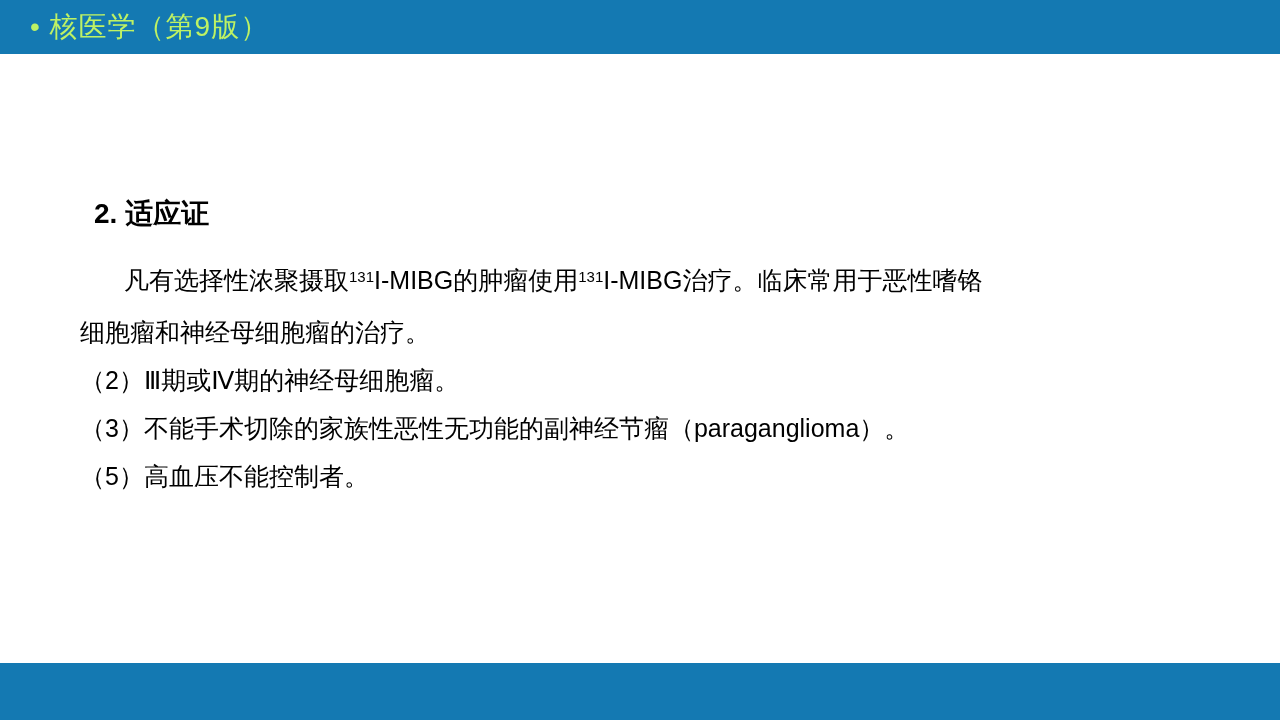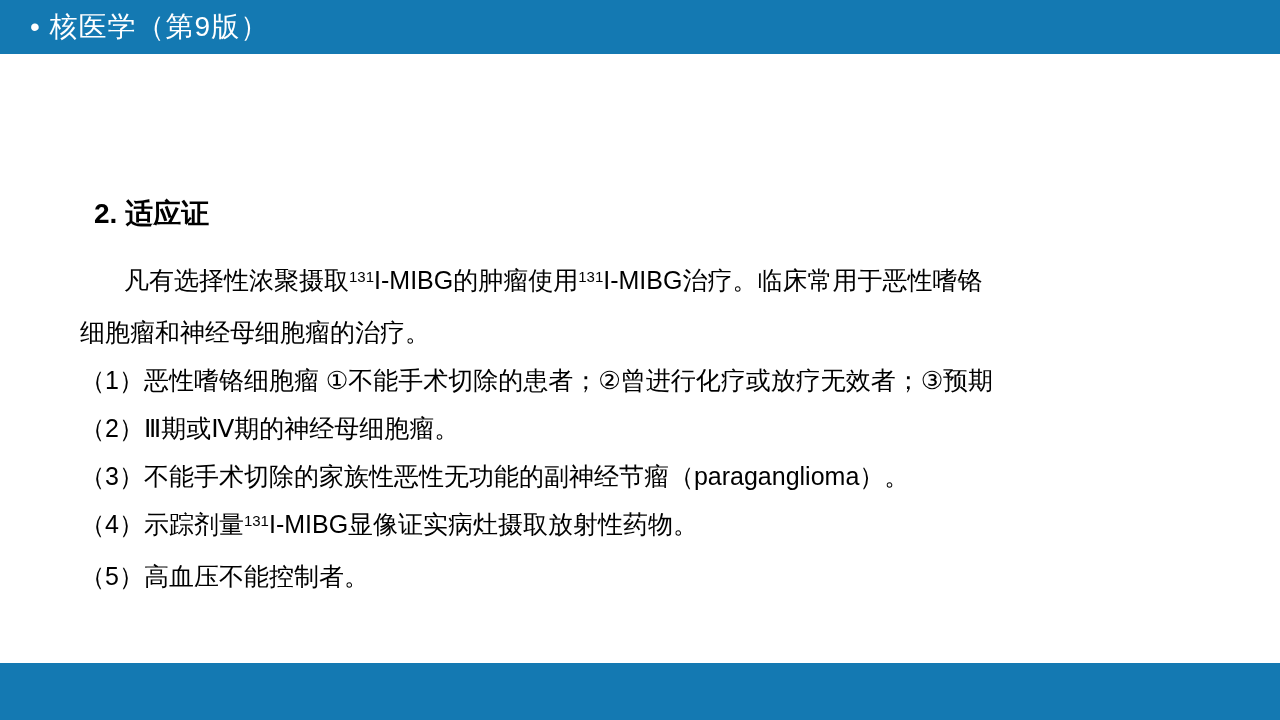--- a/index.html
+++ b/index.html
@@ -12,21 +12,21 @@
   }
   .slide { position: absolute; inset: 0; width: 1280px; height: 720px; background: #ffffff; }
 
   .top-bar {
     position: absolute; top: 0; left: 0; width: 1280px; height: 54px;
     background: #1479b2;
     display: flex; align-items: center;
     padding-left: 30px;
   }
   .top-bar-text {
-    color: #ffffff; font-size: 28px; line-height: 1; letter-spacing: 1px;
+    color: #bef264; font-size: 28px; line-height: 1; letter-spacing: 1px;
     white-space: nowrap;
   }
 
   .bottom-bar {
     position: absolute; left: 0; bottom: 0; width: 1280px; height: 57px;
     background: #1479b2;
   }
 
   .slide-title {
     position: absolute; left: 85px; top: 100px;
@@ -64,22 +64,20 @@
   <div class="top-bar">
     <span class="top-bar-text">• 核医学（第9版）</span>
   </div>
 
 
   <h2 class="section-heading">2. 适应证</h2>
 
   <div class="body-text">
     <div class="body-line indent"><span>凡有选择性浓聚摄取</span><sup class="sup">131</sup><span>I-MIBG的肿瘤使用</span><sup class="sup">131</sup><span>I-MIBG治疗。临床常用于恶性嗜铬</span></div>
     <div class="body-line"><span>细胞瘤和神经母细胞瘤的治疗。</span></div>
-    <div class="body-line"><span>（1）恶性嗜铬细胞瘤 ①不能手术切除的患者；②曾进行化疗或放疗无效者；③预期</span></div>
     <div class="body-line"><span>（2）Ⅲ期或Ⅳ期的神经母细胞瘤。</span></div>
     <div class="body-line"><span>（3）不能手术切除的家族性恶性无功能的副神经节瘤（paraganglioma）。</span></div>
-    <div class="body-line"><span>（4）示踪剂量</span><sup class="sup">131</sup><span>I-MIBG显像证实病灶摄取放射性药物。</span></div>
     <div class="body-line"><span>（5）高血压不能控制者。</span></div>
   </div>
 
   <div class="bottom-bar"></div>
 
 </div>
 
 </body></html>

